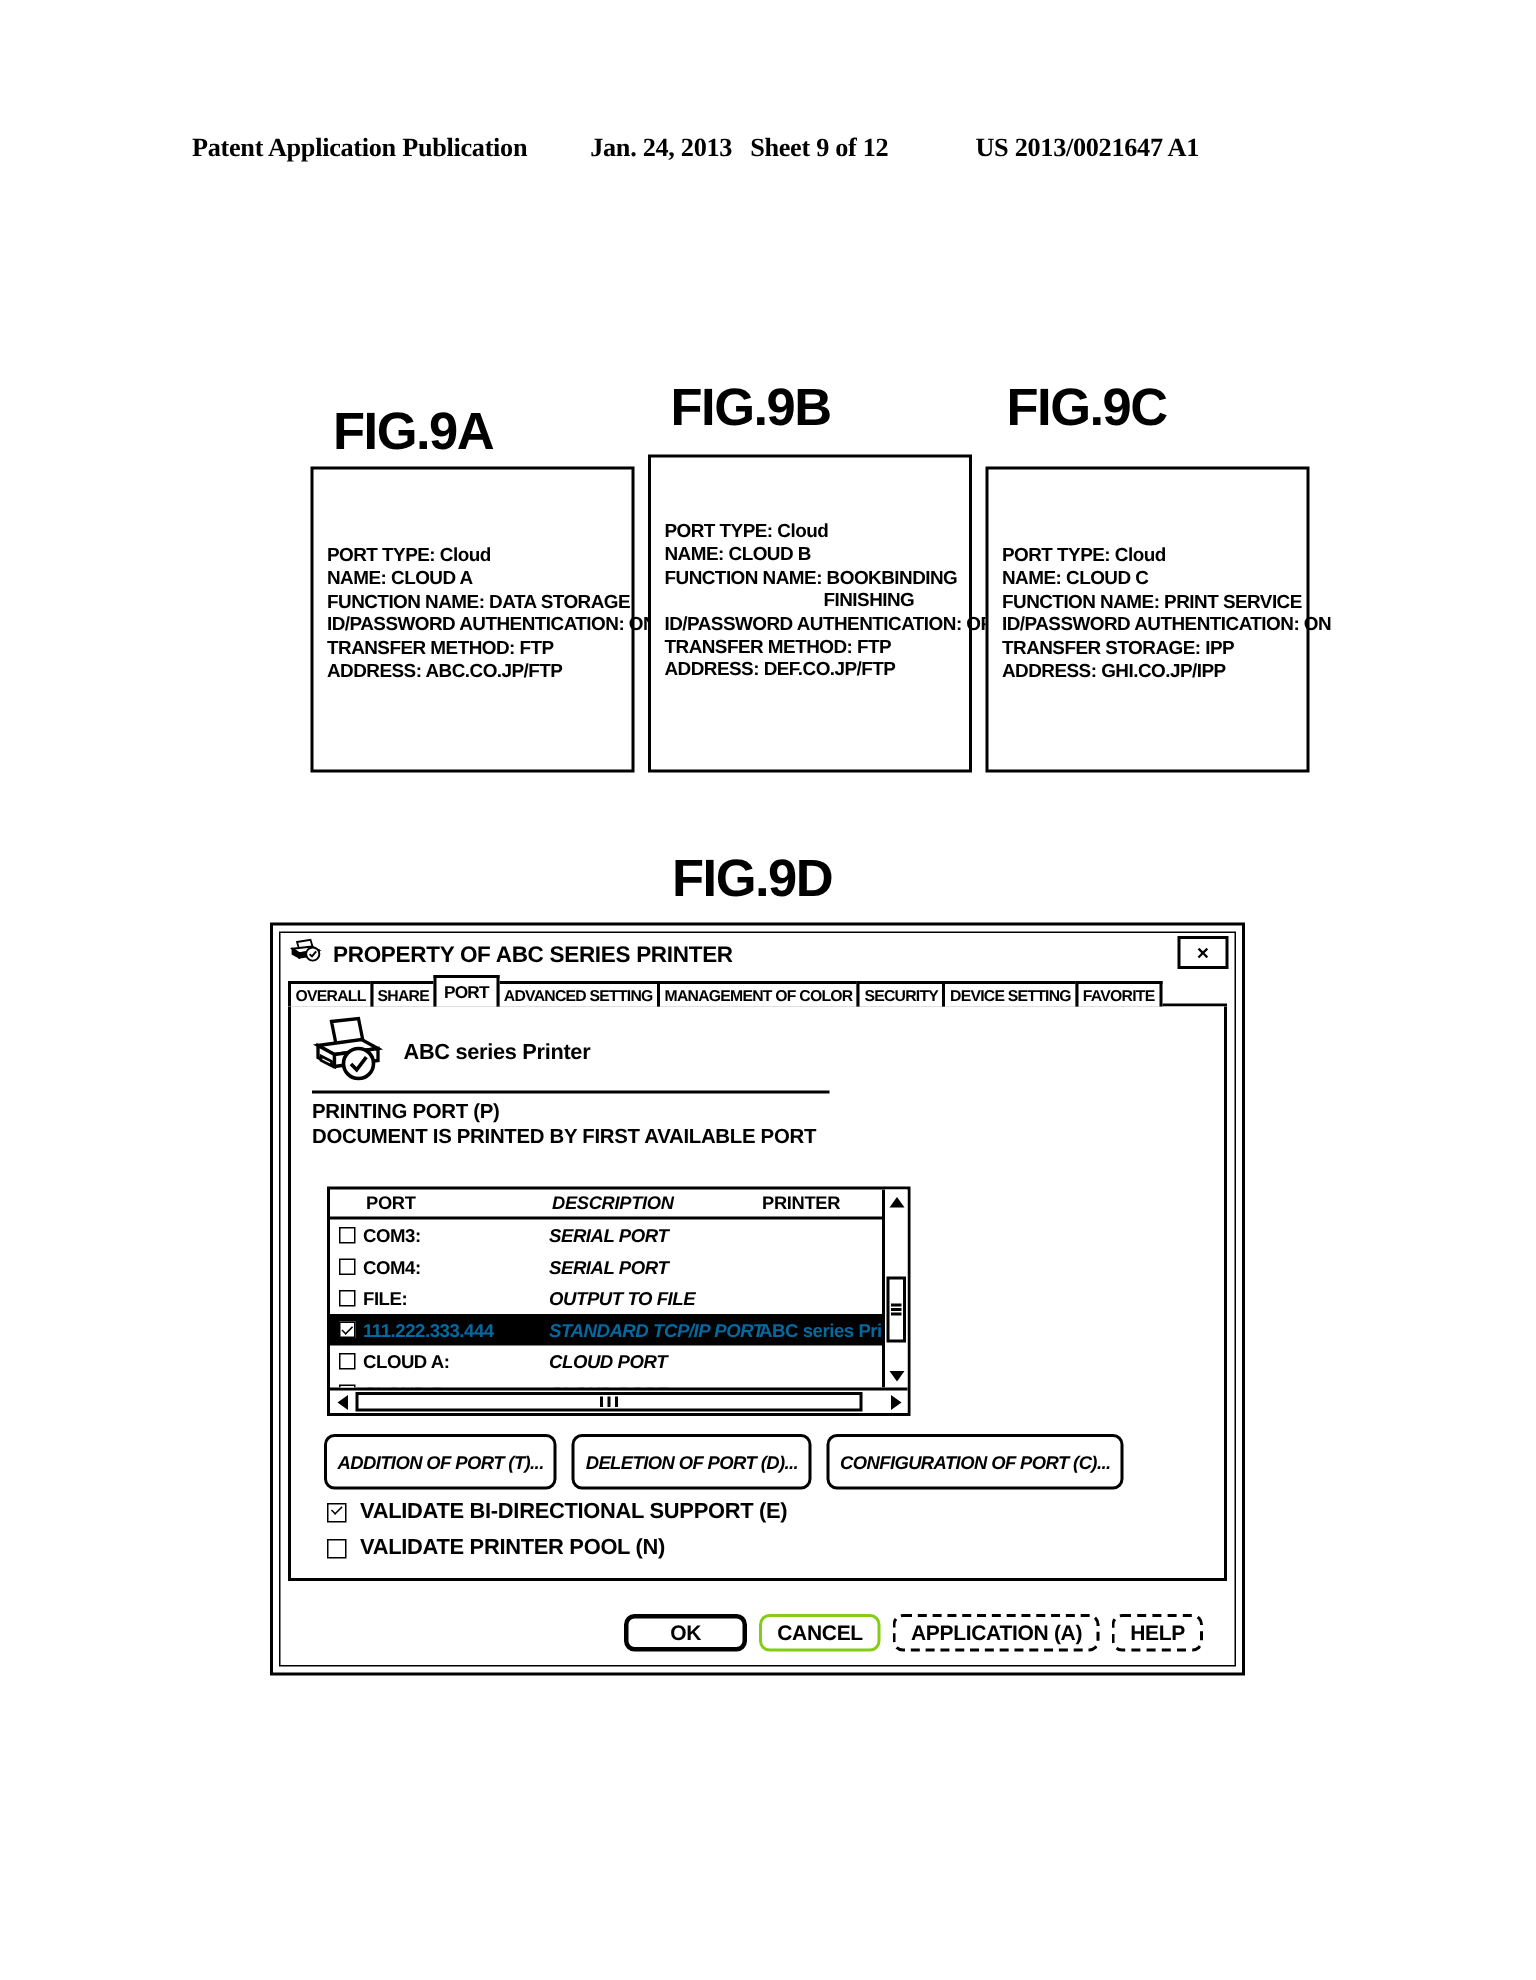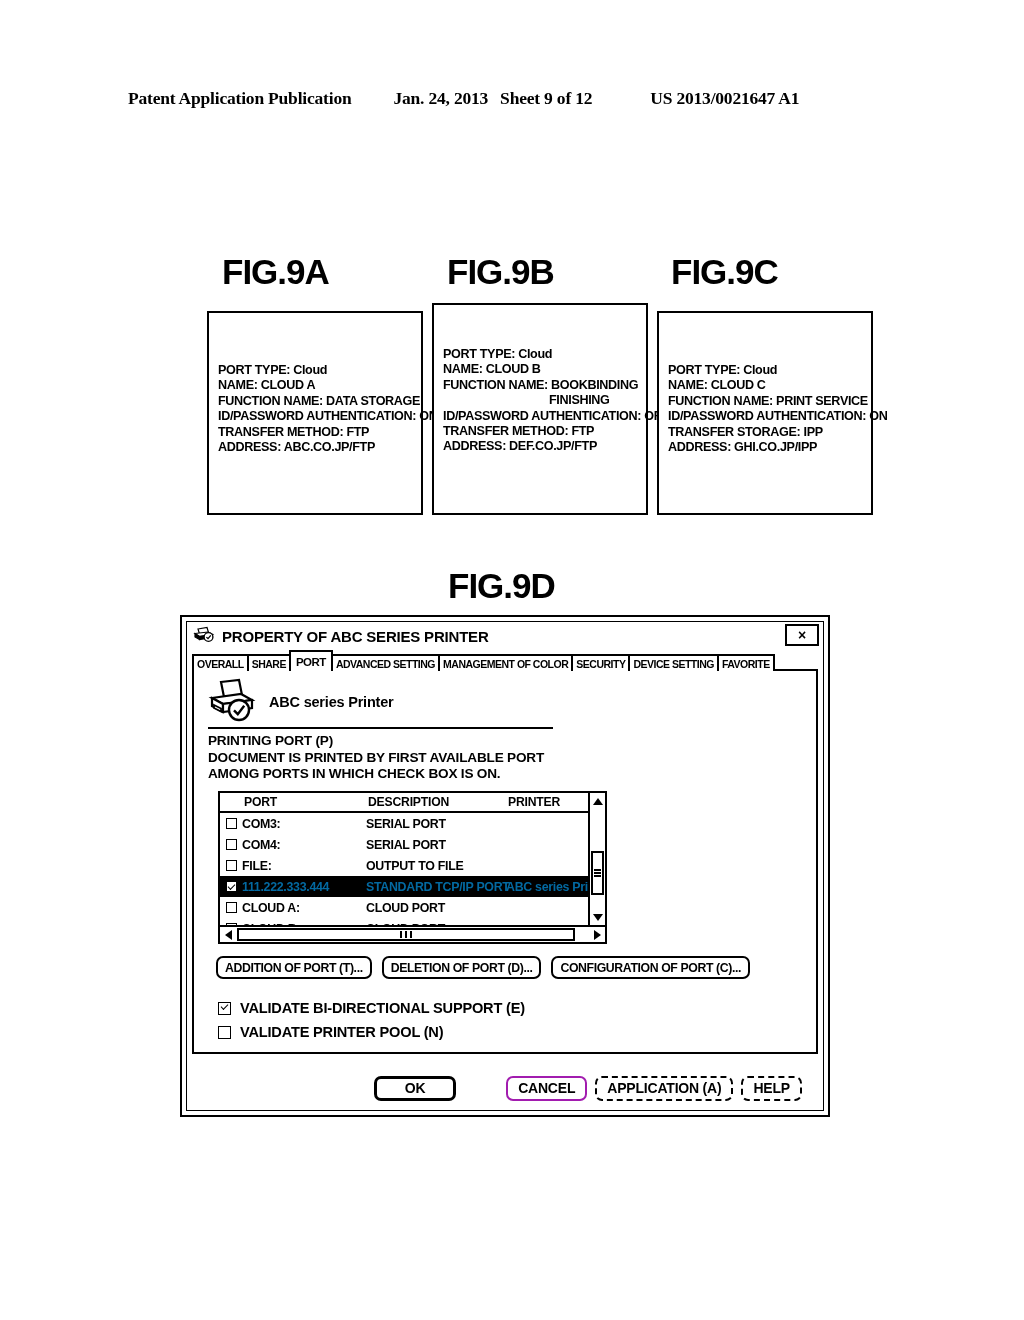--- a/index.html
+++ b/index.html
@@ -37,21 +37,21 @@
 
   
   .fig-title {
     position: absolute;
     font-family: "Liberation Sans", sans-serif;
     font-weight: bold;
     font-size: 35px;
     letter-spacing: -1px;
     white-space: nowrap;
   }
-  #fig9a-title { top: 252px; left: 222px; }
+  #fig9a-title { top: 268px; left: 222px; }
   #fig9b-title { top: 252px; left: 447px; }
   #fig9c-title { top: 252px; left: 671px; }
   #fig9d-title { top: 566px; left: 448px; text-align: center; }
 
   
   .info-box {
     position: absolute;
     border: 2px solid #000;
     background: #fff;
     box-sizing: border-box;
@@ -245,21 +245,21 @@
     font-size: 12.4px;
     font-weight: bold;
     letter-spacing: -0.3px;
     white-space: nowrap;
     box-sizing: border-box;
   }
   .list-row.selected { background: #000; color: #0369a1; }
 
   .col-cb    { width: 22px; flex: none; display: flex; justify-content: center; }
   .col-port  { width: 124px; flex: none; }
-  .col-desc  { width: 140px; flex: none; }
+  .col-desc  { width: 140px; flex: none; font-style: italic; }
   .col-print { flex: 1; min-width: 0; }
   .list-header .col-port  { padding-left: 2px; }
 
   .cb {
     width: 11px;
     height: 11px;
     border: 1.6px solid #000;
     box-sizing: border-box;
     display: inline-flex;
     align-items: center;
@@ -359,30 +359,31 @@
     position: absolute;
     top: 285px;
     left: 22px;
     display: flex;
     gap: 10px;
   }
   .pbtn {
     border: 2px solid #000;
     border-radius: 7px;
     background: #fff;
-    height: 23px;
+    height: 37px;
     padding: 0 7px;
     display: flex;
     align-items: center;
     justify-content: center;
     font-size: 12.3px;
     font-weight: bold;
     letter-spacing: -0.4px;
     white-space: nowrap;
     box-sizing: border-box;
+    font-style: italic;
   }
 
   
   .opt-list {
     position: absolute;
     top: 325px;
     left: 24px;
   }
   .opt-row {
     display: flex;
@@ -420,21 +421,21 @@
     display: flex;
     align-items: center;
     justify-content: center;
     font-size: 14px;
     font-weight: bold;
     letter-spacing: -0.2px;
     white-space: nowrap;
     box-sizing: border-box;
     padding: 0 10px;
   }
-  .dbtn.solid   { border: 2px solid #a21caf; margin-left: 42px; }
+  .dbtn.solid   { border: 2px solid #84cc16; }
   .dbtn.default { border: 3.5px solid #000; }
   .dbtn.dashed  { border: 2px dashed #000; }
   #btn-ok { width: 82px; }
 </style>
 </head>
 <body>
 
 <div class="page-header">
   <span class="ph-pub">Patent Application Publication</span>
   <span class="ph-date">Jan. 24, 2013</span>
@@ -525,21 +526,20 @@
           </svg>
         </span>
         <span class="printer-name">ABC series Printer</span>
       </div>
 
       <div class="hr-rule"></div>
 
       <div class="instructions">
         <div>PRINTING PORT (P)</div>
         <div>DOCUMENT IS PRINTED BY FIRST AVAILABLE PORT</div>
-        <div>AMONG PORTS IN WHICH CHECK BOX IS ON.</div>
       </div>
 
       <div class="listbox">
         <div class="list-main">
           <div class="list-cols">
 
             <div class="list-header">
               <span class="col-cb"></span>
               <span class="col-port">PORT</span>
               <span class="col-desc">DESCRIPTION</span>

